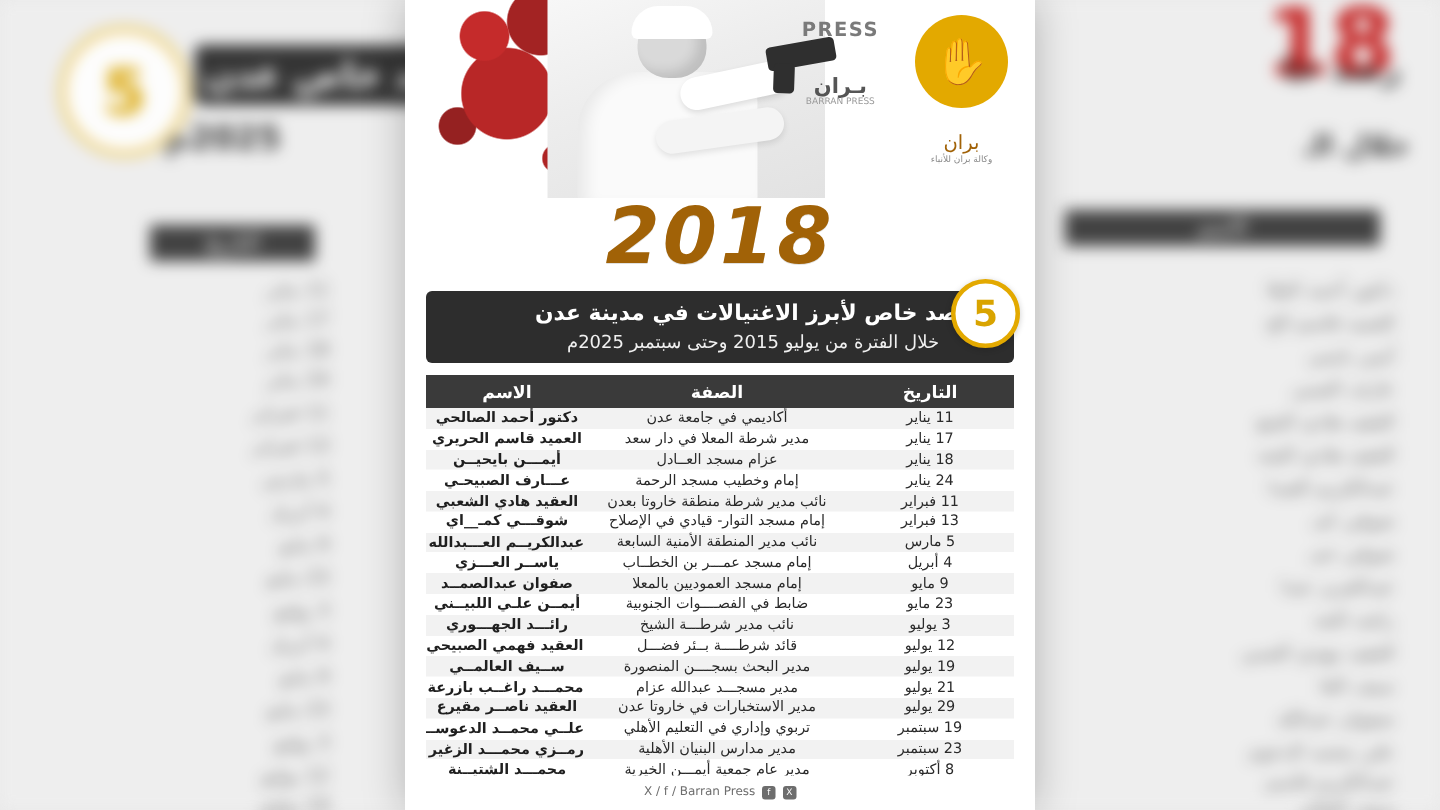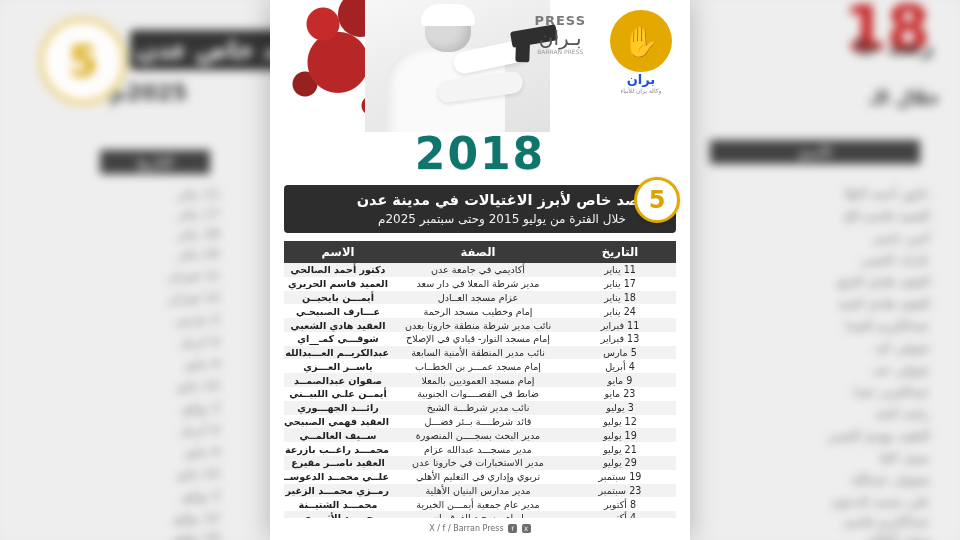--- a/index.html
+++ b/index.html
@@ -123,39 +123,40 @@
     content:""; position:absolute; left: 2px; top: 12px;
     width: 14px; height: 20px; background: #2f2f2f; border-radius: 3px;
     transform: rotate(12deg);
   }
 
   .press-logo {
     position: absolute; right: 104px; top: 14px; text-align: center;
     color: #7a7a7a; line-height: 1.05;
   }
   .press-logo .pl-main { font-size: 13px; font-weight: bold; letter-spacing:1px; }
-  .press-logo .pl-ar { font-size: 20px; font-weight: normal; color:#555; }
+  .press-logo .pl-ar { font-size: 14px; font-weight: bold; color:#555;margin-top:23px; }
   .press-logo .pl-sub { font-size: 6px; color:#999; }
 
   .brand {
     position: absolute; right: 18px; top: 10px; text-align: center;
   }
   .brand .b-mark {
     width: 62px; height: 62px; border-radius: 50%;
     background: #e3a900; margin: 0 auto;
     display:flex; align-items:center; justify-content:center;
     color:#fff; font-size: 30px; font-weight:bold;
   }
-  .brand .b-name { font-size: 13px; font-weight:bold; color:#1d4ed8; margin-top:0;}
+  .brand .b-name { font-size: 13px; font-weight:normal; color:#a16207; margin-top:16px;}
   .brand .b-tag  { font-size: 6px; color:#8a8a8a; }
 
   .year {
-    text-align: center; font-size: 44px; font-weight: bold;
-    color: #0f766e; letter-spacing: 2px; margin-top: -4px;
+    text-align: center; font-size: 52px; font-weight: bold;
+    color: #a16207; letter-spacing: 2px; margin-top: -4px;
     text-shadow: 0 1px 0 rgba(0,0,0,.12);
+    font-style: italic;
   }
 
   
   .title-wrap {
     position: relative; margin: 6px 14px 0 14px;
   }
   .title-bar {
     background: #2d2d2d; color: #fff; border-radius: 4px;
     padding: 7px 14px 7px 58px; text-align: center;
   }

